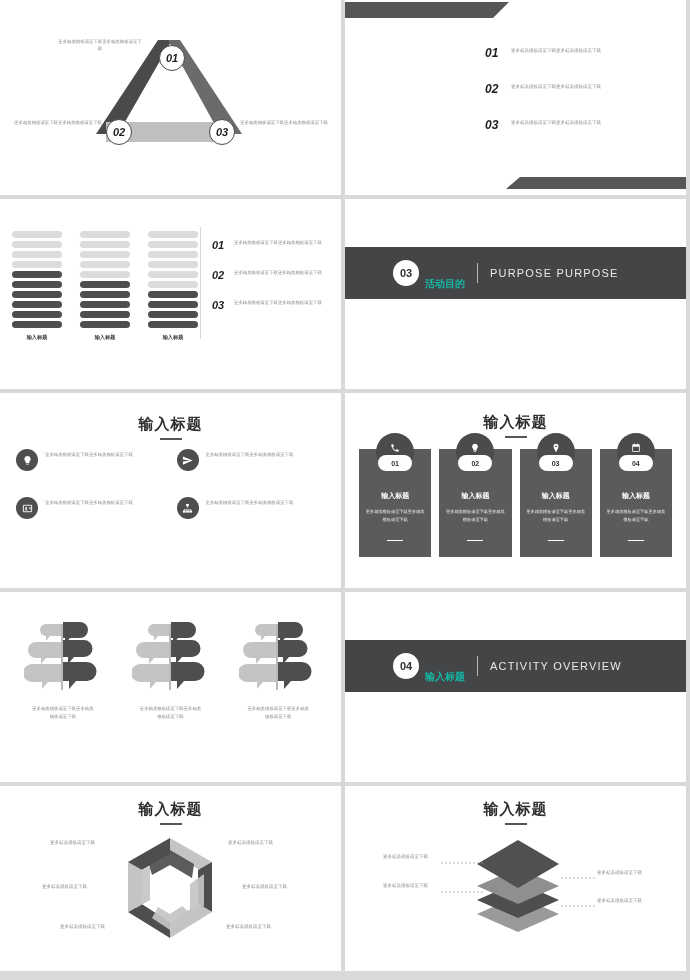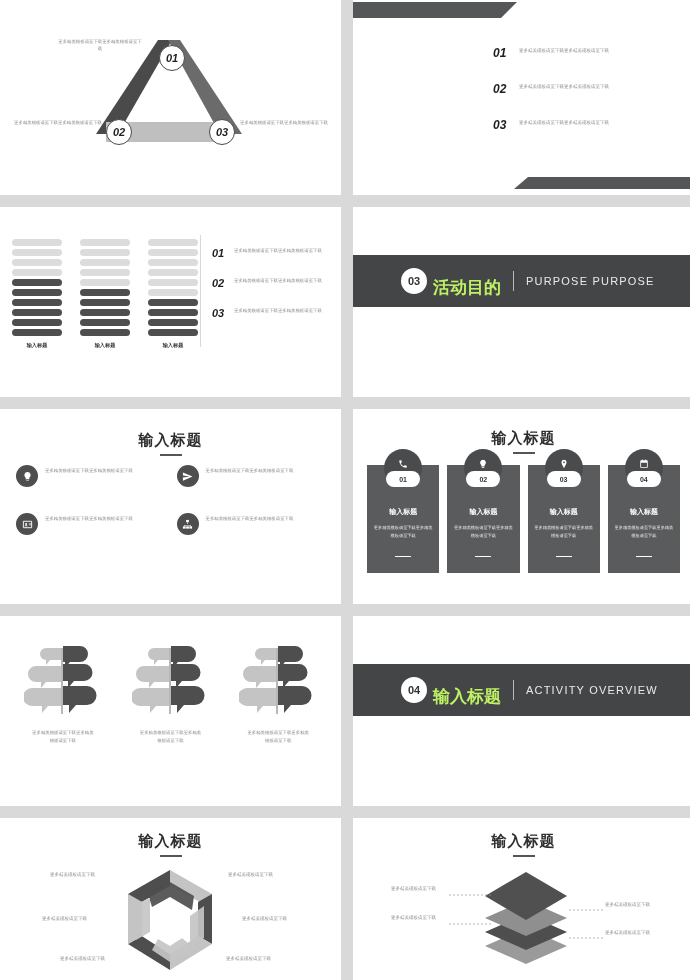--- a/index.html
+++ b/index.html
@@ -7,21 +7,21 @@
     width: 690px; height: 980px;
     background: #d9d9d9;
     font-family: "Liberation Sans", "DejaVu Sans", sans-serif;
     overflow: hidden;
   }
   .grid {
     width: 690px; height: 980px;
     display: grid;
     grid-template-columns: 341px 341px;
     grid-template-rows: 195px 190px 195px 190px 185px;
-    gap: 12px;
+    gap: 4px;
     align-content: start;
     justify-content: start;
     padding: 0 0 0 0;
   }
   .slide {
     background: #ffffff;
     position: relative;
     overflow: hidden;
   }
 
@@ -88,21 +88,21 @@
   
   .sec-bar {
     position: absolute; left: 0; right: 0; top: 48px; height: 52px;
     background: #444546; display: flex; align-items: center; padding-left: 48px;
   }
   .sec-circle {
     width: 26px; height: 26px; border-radius: 50%; background: #fff;
     display: flex; align-items: center; justify-content: center;
     font-size: 11px; font-weight: bold; color: #333; flex: none;
   }
-  .sec-cn { font-size: 17px; font-weight: bold; color: #bef264; margin-left: 6px; align-self: flex-end; padding-bottom: 8px; }
+  .sec-cn { font-size: 10px; font-weight: bold; color: #14b8a6; margin-left: 6px; align-self: flex-end; padding-bottom: 8px; }
   .sec-div { width: 1px; height: 20px; background: #b9b9b9; margin: 0 12px; }
   .sec-en { font-size: 11px; color: #eaeaea; letter-spacing: 1.2px; }
 
   
   .icon4 { position: absolute; left: 16px; top: 56px; right: 16px; }
   .i4row { display: flex; gap: 12px; margin-bottom: 26px; }
   .i4cell { display: flex; gap: 7px; width: 50%; align-items: flex-start; }
   .i4circle {
     width: 22px; height: 22px; border-radius: 50%; background: #4e4e4e;
     display: flex; align-items: center; justify-content: center; flex: none;

